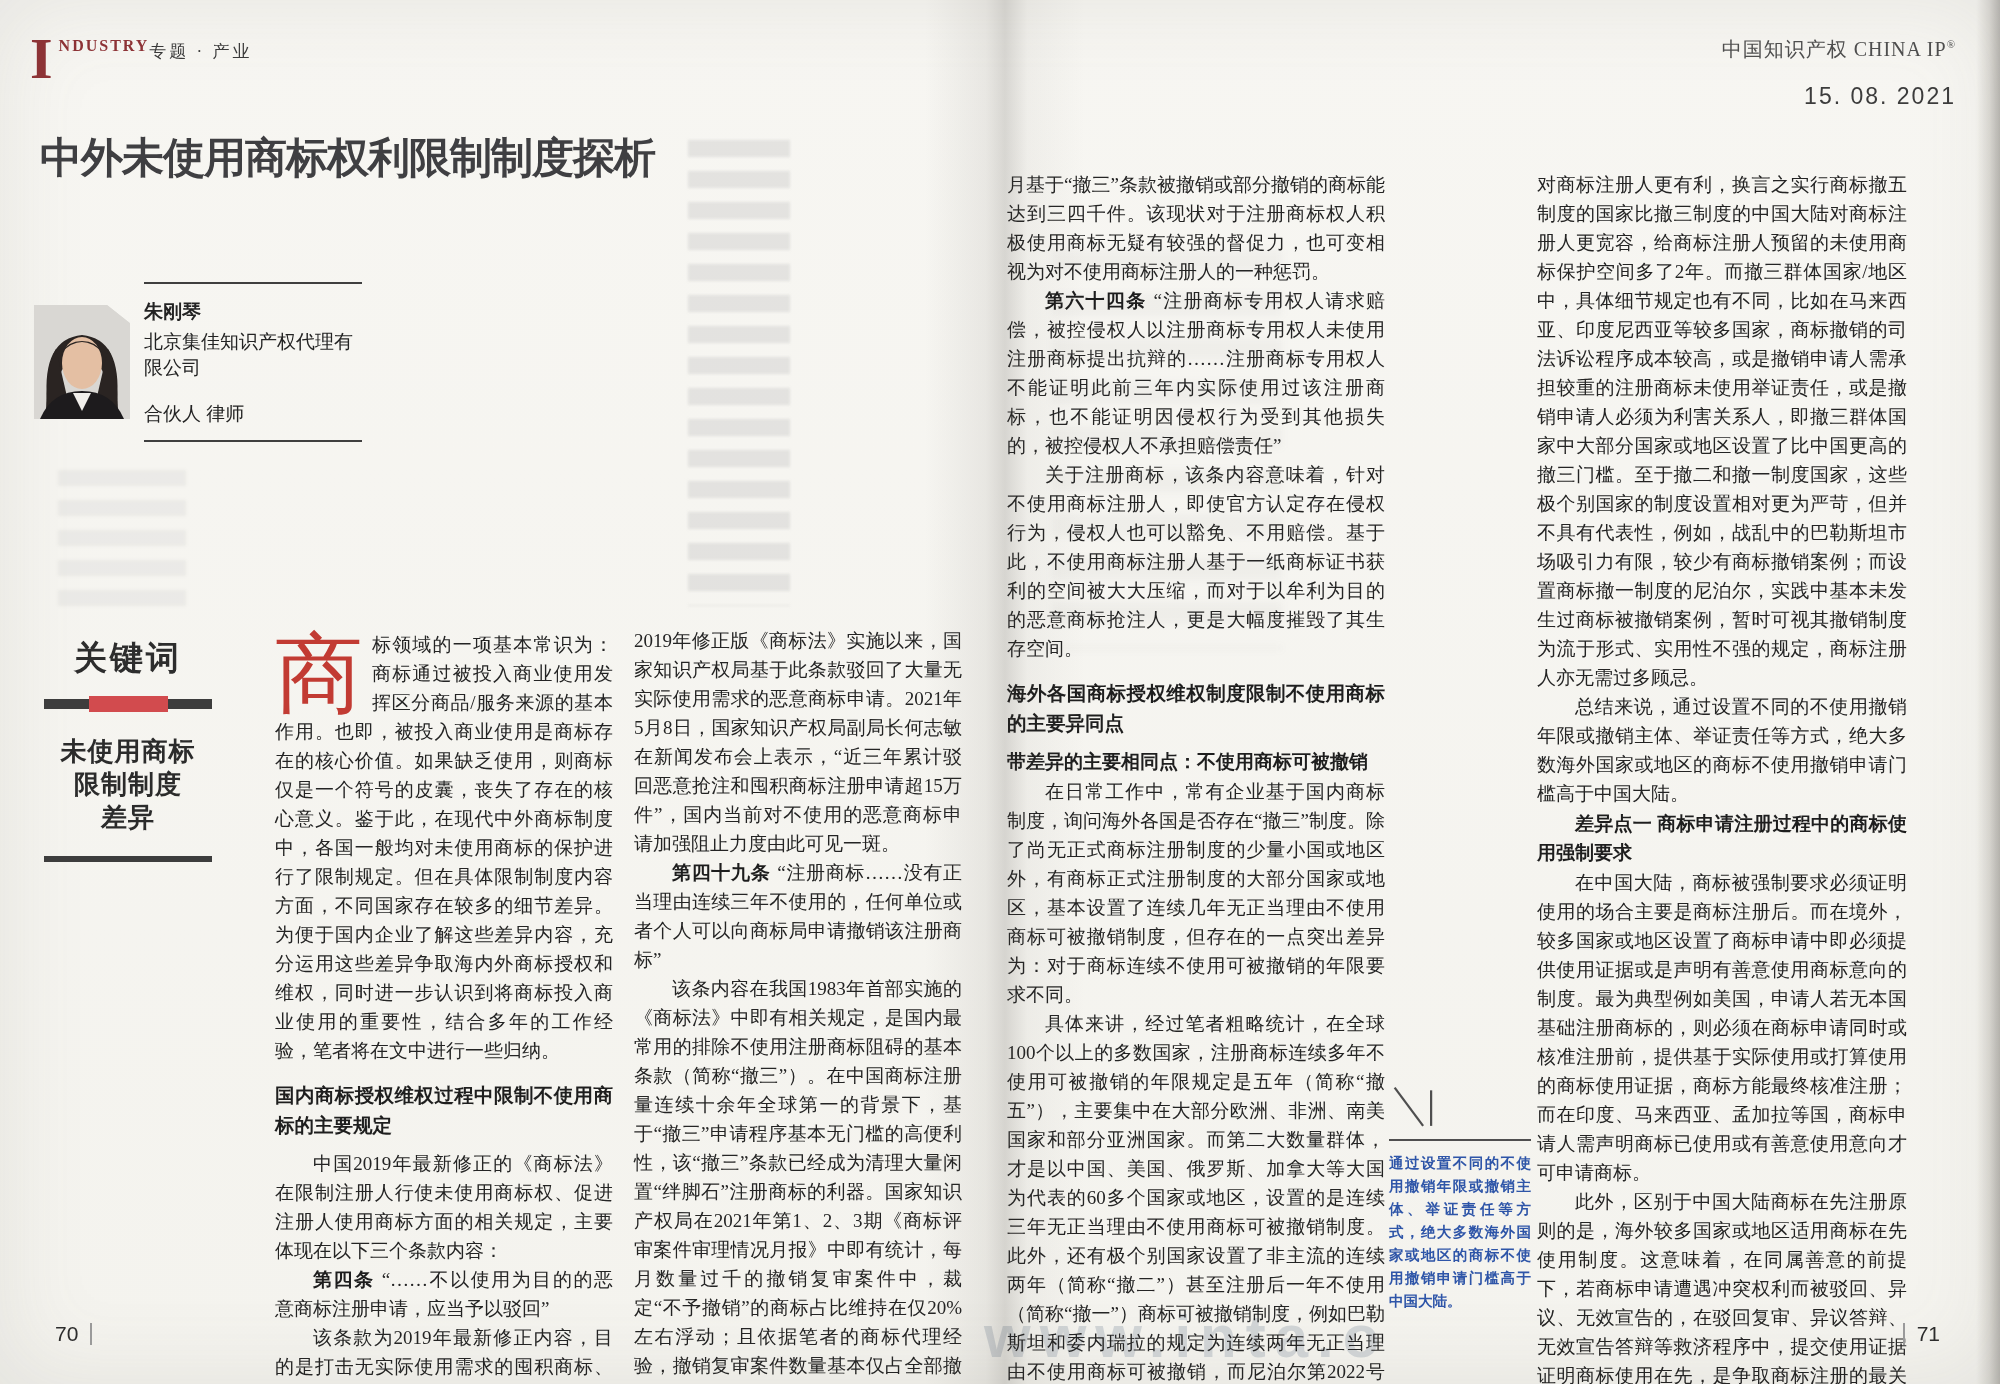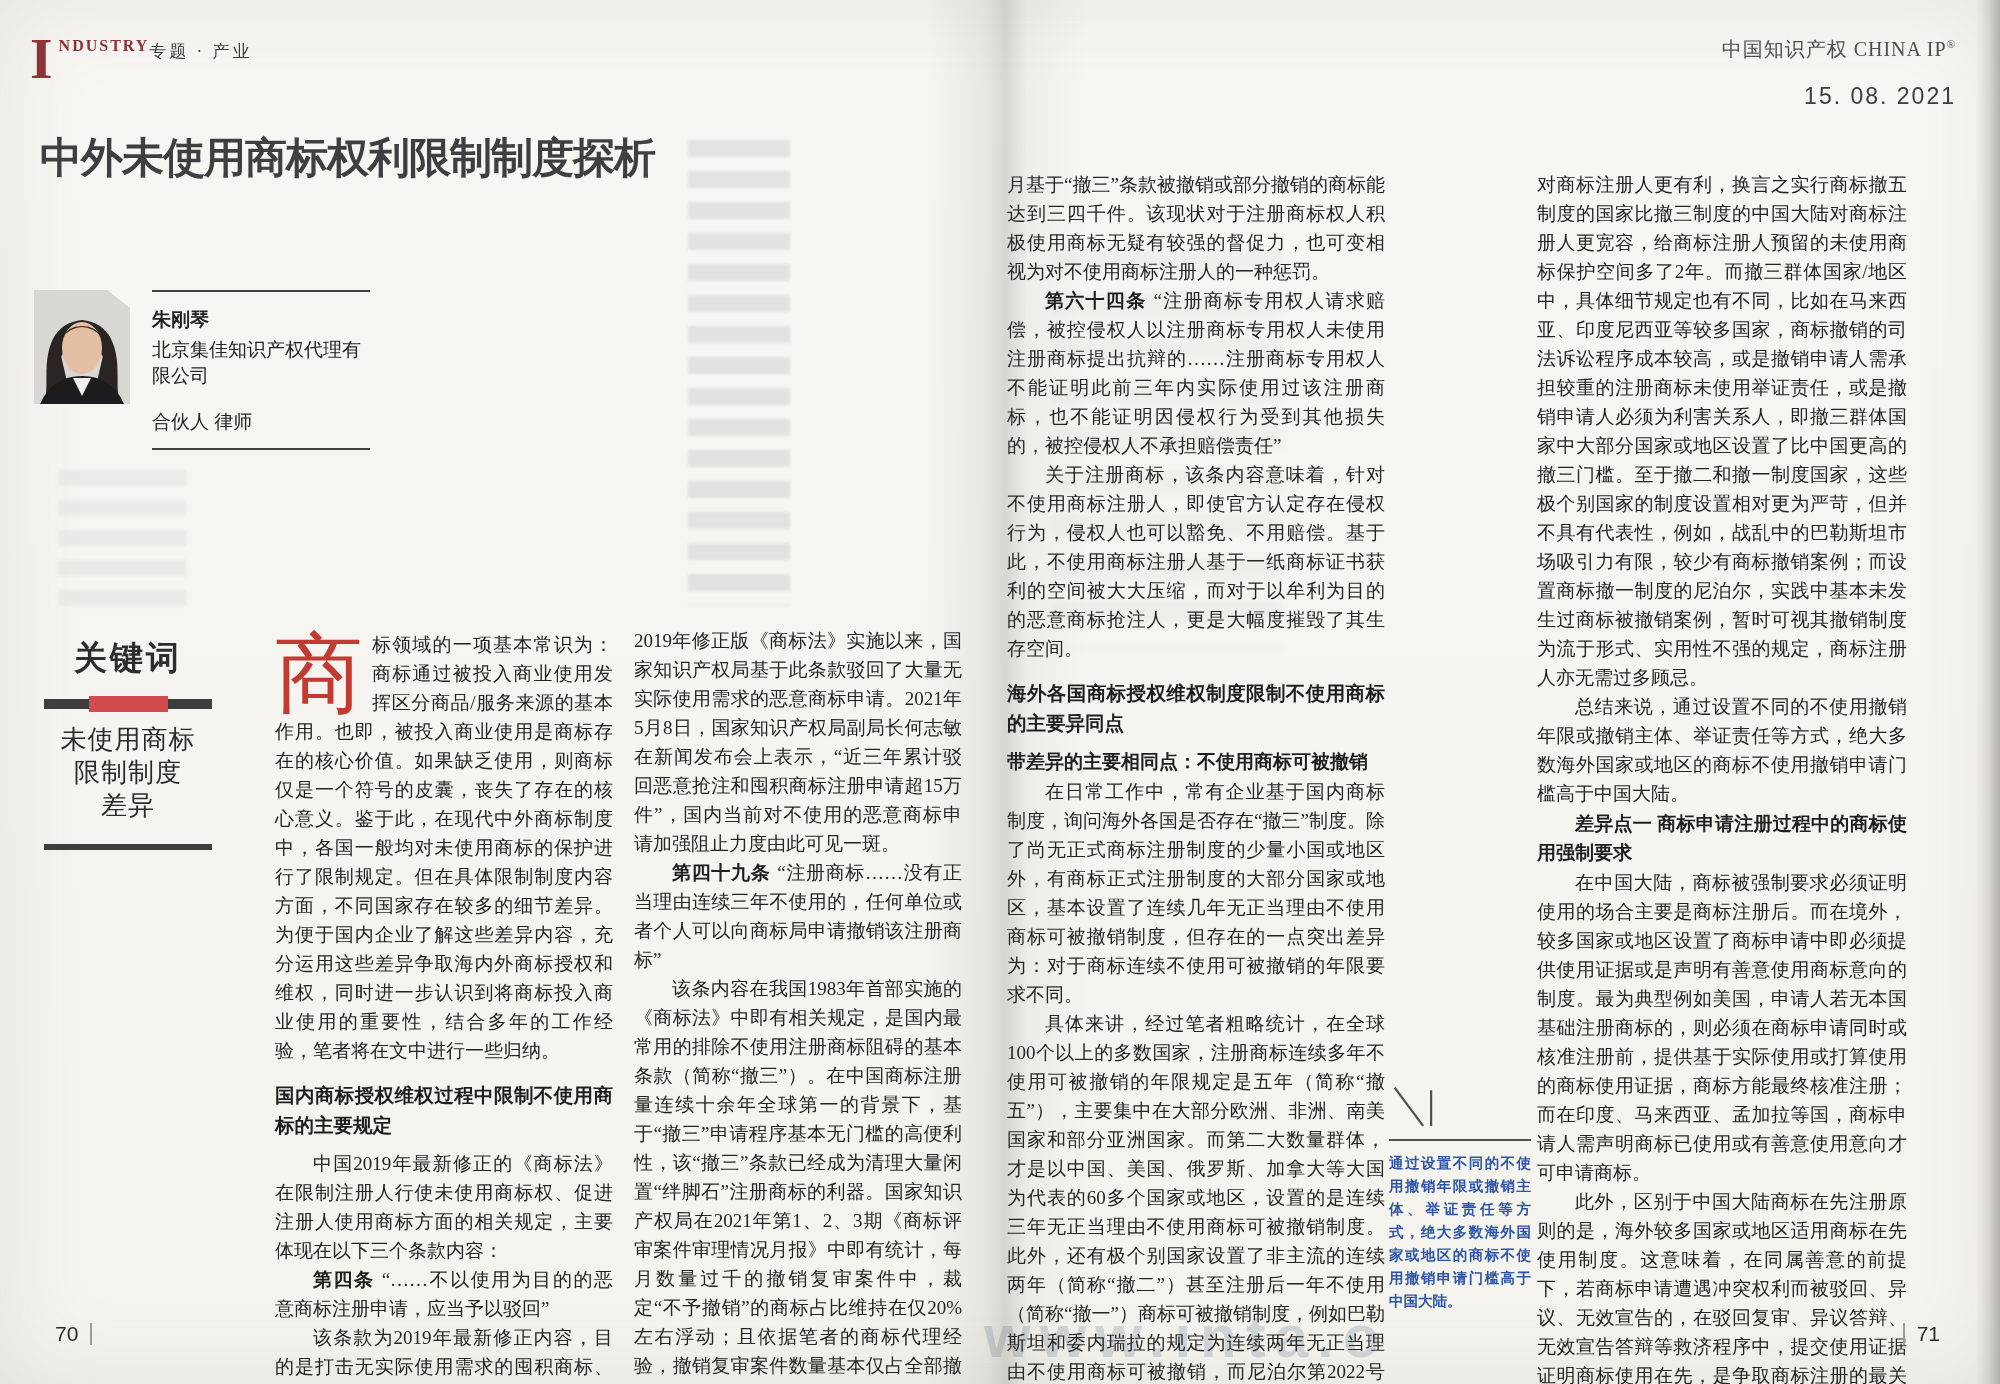--- a/index.html
+++ b/index.html
@@ -20,33 +20,33 @@
   .logo-right{display:flex;flex-direction:row;padding-top:3px}
   .logo-word{font-family:"Liberation Serif","DejaVu Serif",serif;font-weight:700;font-size:16px;letter-spacing:2px;color:#8d3336}
   .logo-sub{font-size:17px;letter-spacing:3px;color:#3a3a3a;margin-top:3px}
   .hdr-right{position:absolute;right:44px;top:36px;text-align:right}
   .journal{font-size:20px;color:#4e4e4e;letter-spacing:1px}
   .journal sup{font-size:11px}
   .issue-date{font-family:"Liberation Sans","DejaVu Sans",sans-serif;font-size:23px;color:#3c3c3c;letter-spacing:2px;margin-top:20px}
 
   
   .title{position:absolute;left:40px;top:130px;font-family:"Liberation Sans","DejaVu Sans",sans-serif;font-weight:700;font-size:42px;letter-spacing:-1px;color:#3f3f42}
-  .author{position:absolute;left:34px;top:290px;display:flex;gap:22px;align-items:flex-start}
+  .author{position:absolute;left:34px;top:282px;display:flex;gap:14px;align-items:center}
   .photo{width:96px;height:114px;background:#d8d6d2;clip-path:polygon(0 0,76% 0,100% 16%,100% 100%,0 100%);flex:0 0 auto}
   .author-info{width:218px;border-top:2px solid #3f3f3f;border-bottom:2px solid #3f3f3f;padding:15px 0 13px;font-family:"Liberation Sans","DejaVu Sans",sans-serif;color:#232323}
   .author-name{font-size:19px;font-weight:700}
   .author-co{font-size:19px;margin-top:4px}
   .author-role{font-size:19px;margin-top:20px}
 
   
   .keywords{position:absolute;left:44px;top:636px;width:168px;text-align:center}
   .kw-title{font-size:33px;font-weight:700;color:#2d2d2d;letter-spacing:3px}
   .kw-bar{position:relative;height:10px;background:#3d3d3d;margin-top:18px}
   .kw-bar-red{position:absolute;left:27%;top:-3px;width:47%;height:16px;background:#d24b4e}
-  .kw-items{margin-top:14px;font-size:26px;font-weight:400;color:#2b2b2b;line-height:33px;letter-spacing:1px}
+  .kw-items{margin-top:26px;font-size:26px;font-weight:700;color:#2b2b2b;line-height:33px;letter-spacing:1px}
   .kw-bar2{height:6px;background:#3d3d3d;margin-top:22px}
 
   
   .col{position:absolute;font-size:19px;line-height:29px;color:#242424;text-align:justify;text-justify:inter-ideograph}
   .col1{left:275px;top:630px;width:338px}
   .col2{left:634px;top:626px;width:328px}
   .col3{left:27px;top:170px;width:378px}
   .col4{left:557px;top:170px;width:370px}
   .para{text-align:justify}
   .indent{text-indent:2em}

